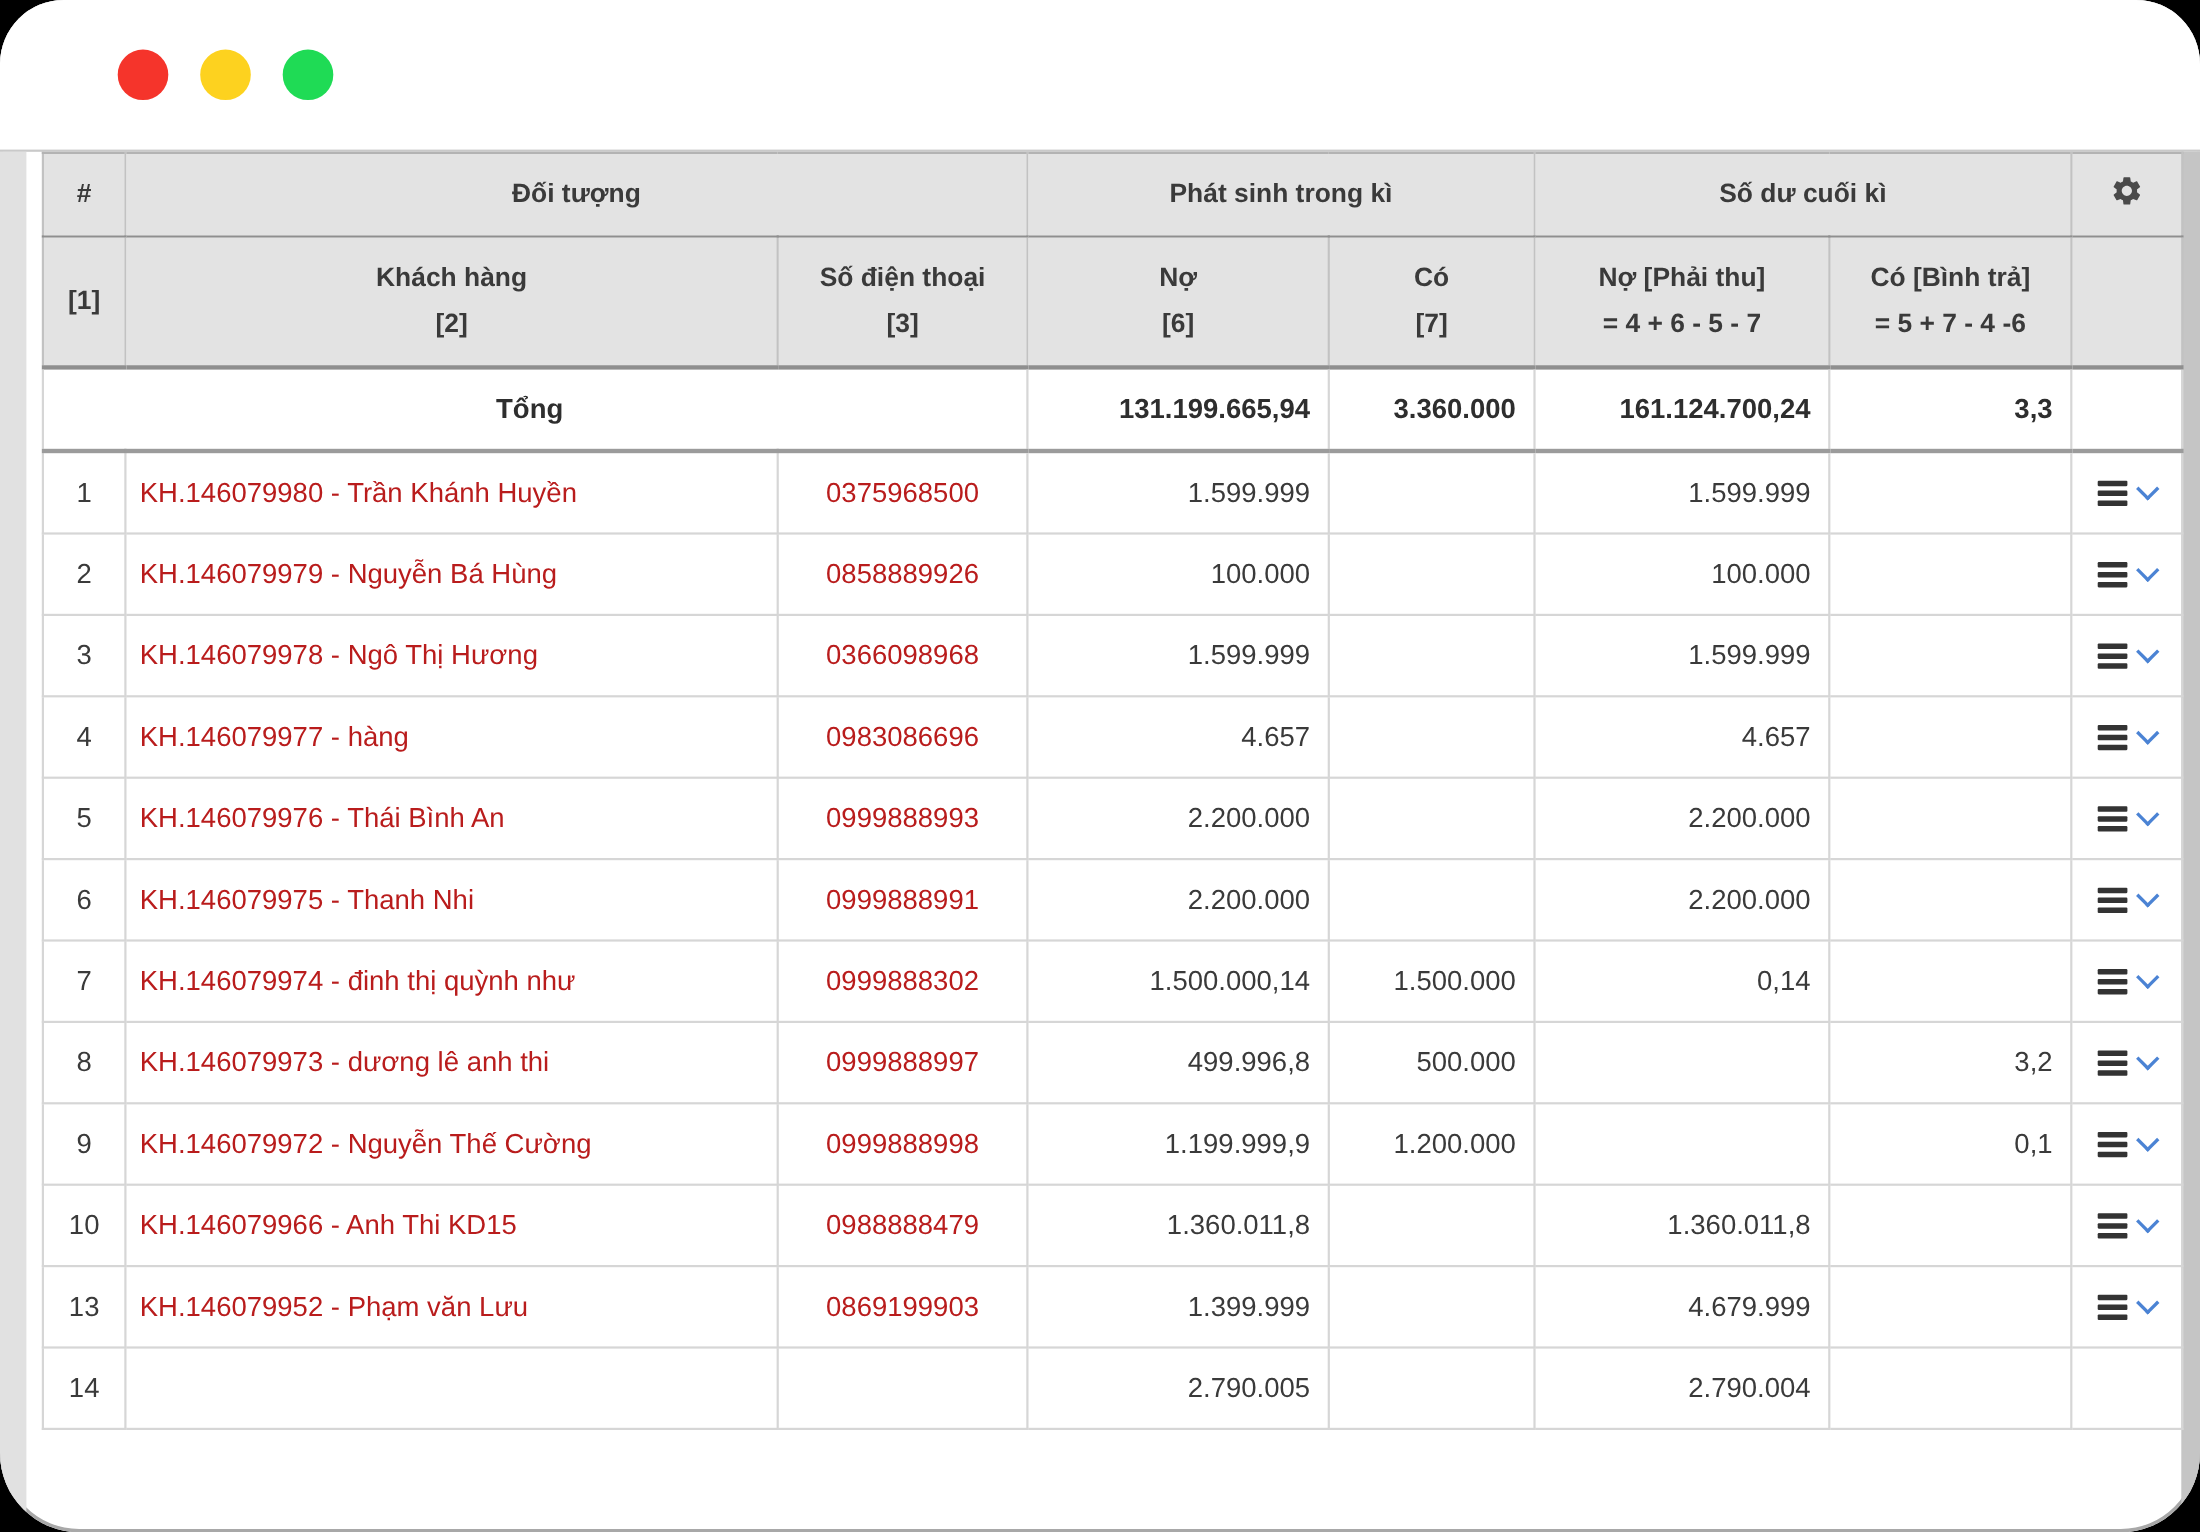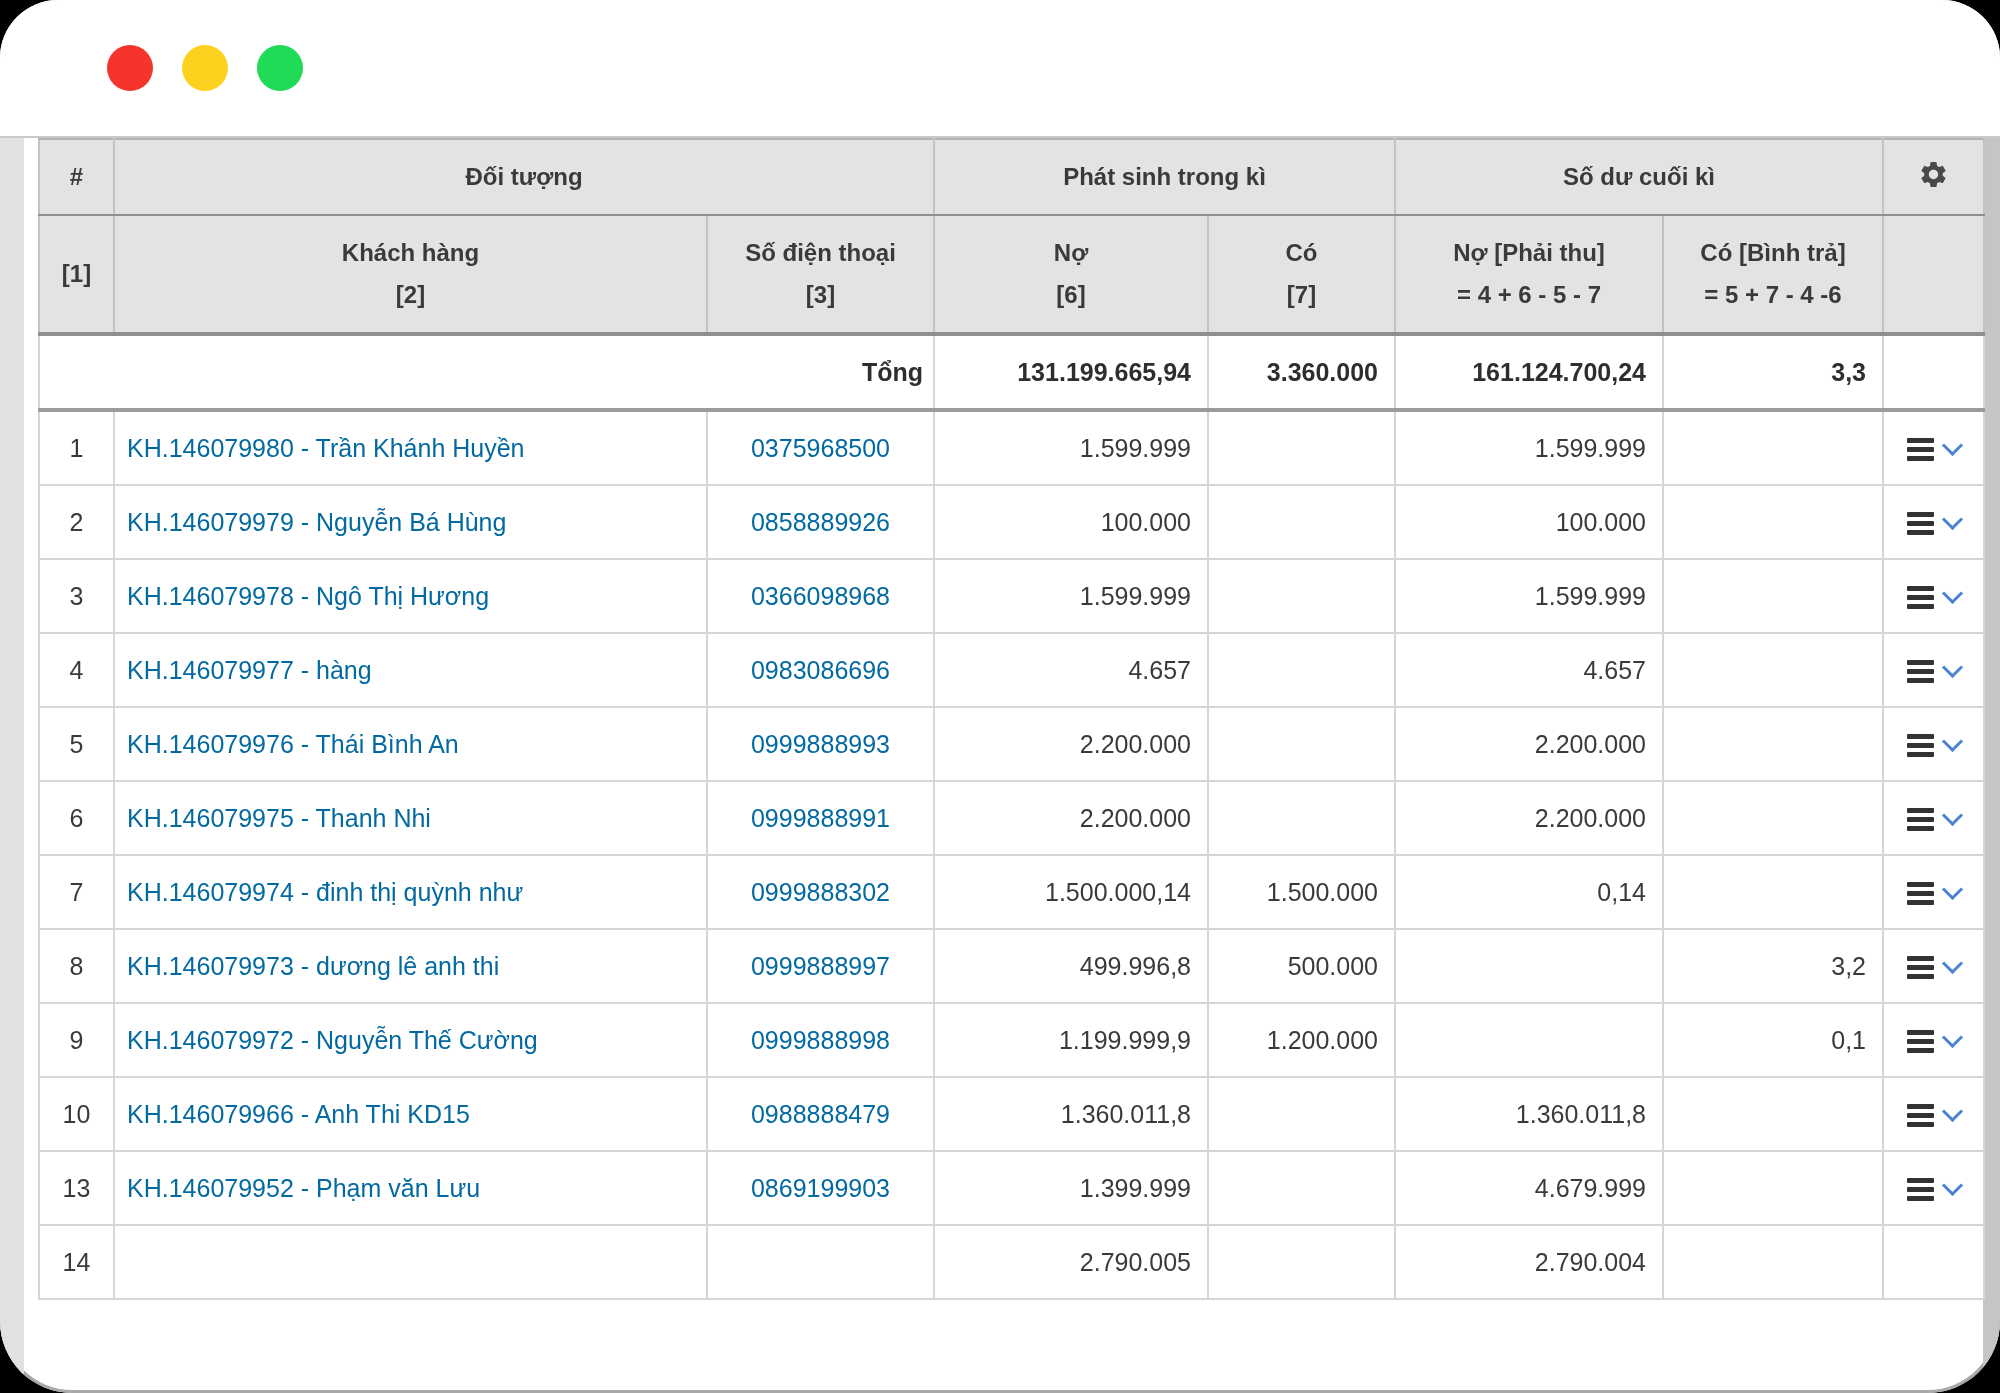--- a/index.html
+++ b/index.html
@@ -23,27 +23,27 @@
   table{border-collapse:collapse;table-layout:fixed;width:1945px;}
   th,td{padding:0;overflow:hidden;white-space:nowrap;}
   thead th{background:#e3e3e3;font-weight:bold;color:#3a3a3a;font-size:24px;
            border:2px solid #c2c2c2;text-align:center;}
   tr.h1 th{height:74px;border-top:2px solid #b3b3b3;border-bottom:2px solid #8f8f8f;}
   tr.h2 th{height:116px;border-bottom:4px solid #8f8f8f;}
   .h-line{display:block;line-height:42px;}
   tbody td{height:72px;background:#fff;border:2px solid #d6d6d6;
            font-size:25px;color:#3a3a3a;vertical-align:middle;}
   tr.totals-row td{border-bottom:4px solid #9b9b9b;font-weight:bold;color:#2e2e2e;}
-  .t-label{text-align:right;padding-right:10px;font-size:25px;}
+  .t-label{text-align:center;padding-right:10px;font-size:25px;}
   .num{text-align:right;padding-right:16px;margin-left:32px;}
   .col-index{text-align:center;}
   .col-name{text-align:left;padding-left:12px;}
   .col-phone{text-align:center;}
   .col-action{text-align:center;}
-  a.link{color:#0369a1;text-decoration:none;cursor:pointer;}
+  a.link{color:#b91c1c;text-decoration:none;cursor:pointer;}
   
   .gear{display:inline-flex;align-items:center;justify-content:center;cursor:pointer;}
   .action-btn{display:inline-flex;align-items:center;gap:11px;cursor:pointer;vertical-align:middle;}
   .hamburger{display:inline-flex;flex-direction:column;gap:4px;}
   .hamburger i{display:block;width:27px;height:5px;background:#333;border-radius:1px;}
   .chev{display:inline-block;width:12px;height:12px;border-right:3.5px solid #4b83d4;
         border-bottom:3.5px solid #4b83d4;transform:rotate(45deg);margin-top:-9px;}
 </style>
 </head>
 <body>

